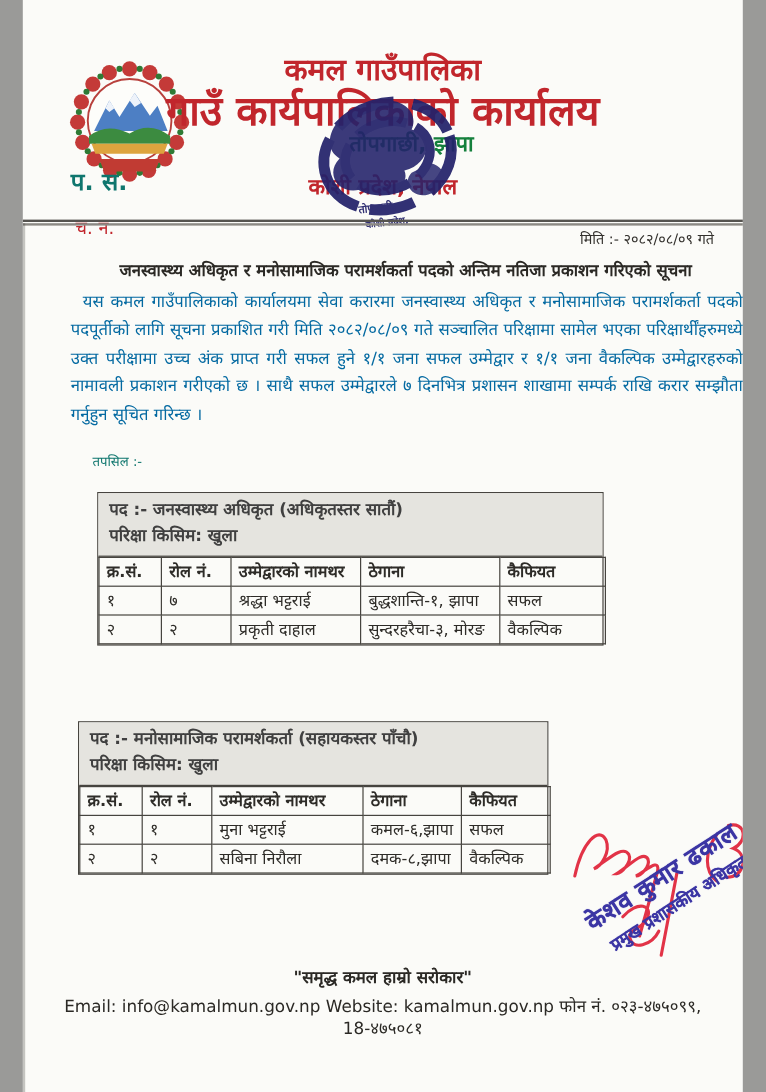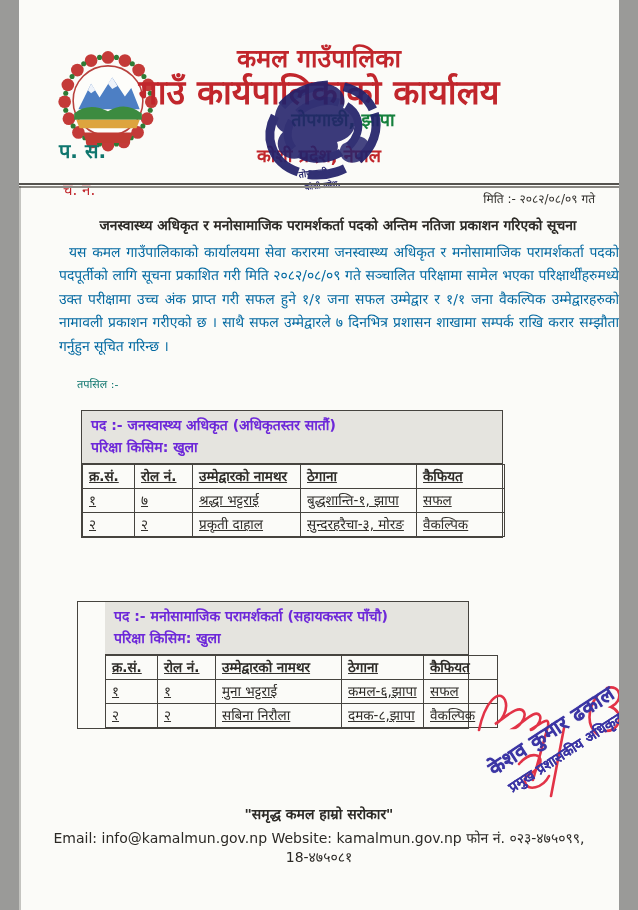--- a/index.html
+++ b/index.html
@@ -29,34 +29,34 @@
   .date-line { top:190px; right:24px; font-size:12px; color:#33312d; }
   .subject   { top:215px; left:-12px; width:662px; text-align:center; font-size:13.8px;
                font-weight:bold; white-space:nowrap; color:#2b2925; }
   .body-par  { top:241px; left:40px; width:560px; font-size:13.9px; line-height:23.4px;
                text-align:justify; text-indent:10px; color:#0369a1; }
   .tapasil   { top:376px; left:58px; font-size:11px; font-weight:normal; color:#0f766e; }
 
   
   .tblwrap { border:1.6px solid #46443f; }
   .tbl-1 { top:410px; left:62px; width:422px; }
-  .tbl-2 { top:601px; left:58px; width:392px;padding-left:27px; }
+  .tbl-2 { top:601px; left:46px; width:392px; }
   .tbl-head { background:#e5e4df; padding:4px 9px 5px 9px; font-size:14px; font-weight:bold;
-              line-height:21.5px; color:#6d28d9; border-bottom:1.6px solid #46443f; }
+              line-height:21.5px; color:#404040; border-bottom:1.6px solid #46443f; }
   table { width:100%; border-collapse:collapse; table-layout:fixed; }
   th,td { border:1.4px solid #46443f; font-size:13.5px; padding:2px 6px 3px 6px;
           text-align:left; color:#2e2c28; height:24px; overflow:hidden; white-space:nowrap; }
   th { font-weight:bold; }
   .tbl-1 col:nth-child(1){width:52px;} .tbl-1 col:nth-child(2){width:58px;}
   .tbl-1 col:nth-child(3){width:108px;}.tbl-1 col:nth-child(4){width:116px;}
   .tbl-1 col:nth-child(5){width:88px;}
   .tbl-2 col:nth-child(1){width:52px;} .tbl-2 col:nth-child(2){width:58px;}
   .tbl-2 col:nth-child(3){width:126px;}.tbl-2 col:nth-child(4){width:82px;}
   .tbl-2 col:nth-child(5){width:74px;}
-  table tr { border-left:1.6px solid #46443f;text-decoration:underline; }
+  table tr { border-left:1.6px solid #46443f; }
 
   
   .sig-svg { top:668px; left:448px; width:180px; height:160px; }
   .officer-stamp { top:712px; left:428px; width:240px; height:86px;
                    transform:rotate(-33deg); text-align:center; color:#3b35a4; }
   .officer-stamp .o-name  { font-size:20px; font-weight:bold; letter-spacing:.5px;
                             text-shadow:0 0 .7px #3b35a4; }
   .officer-stamp .o-title { font-size:14px; font-weight:bold; margin-top:3px;
                             text-shadow:0 0 .6px #3b35a4; }
 

